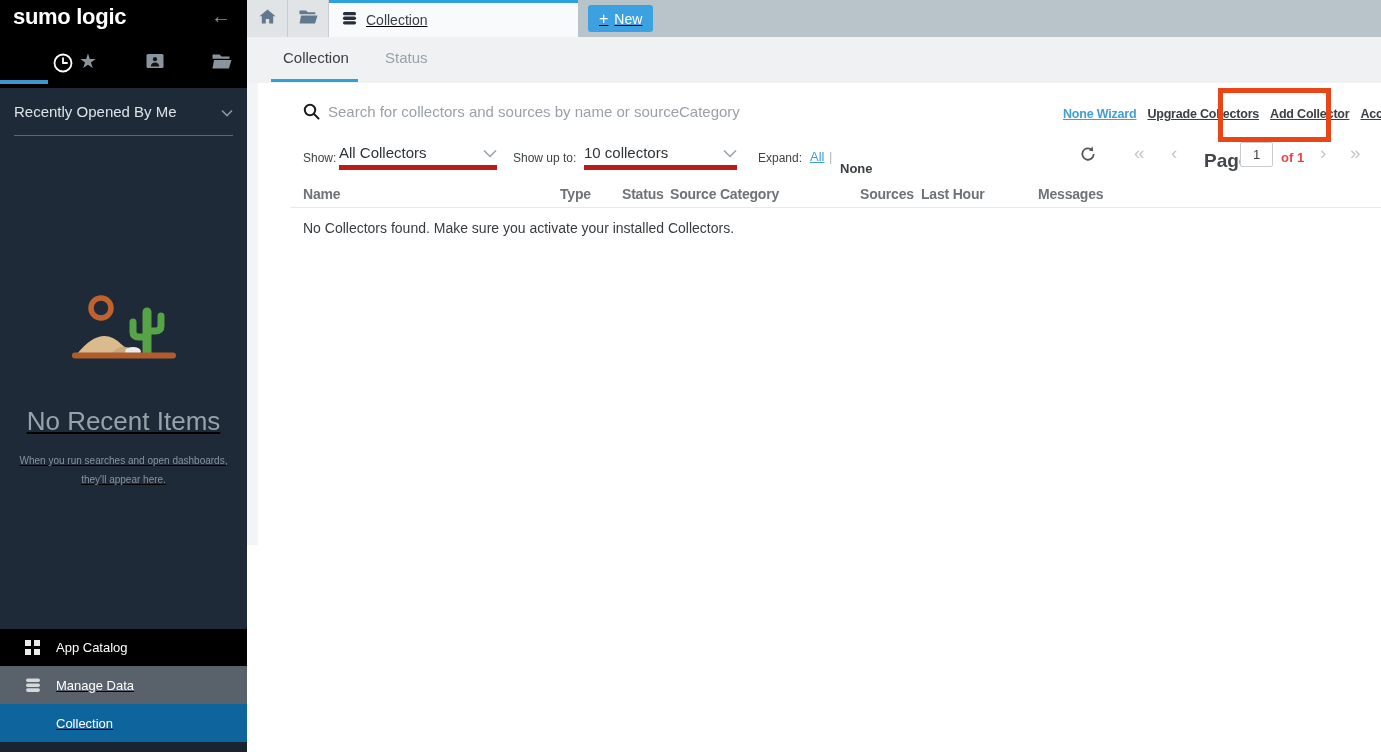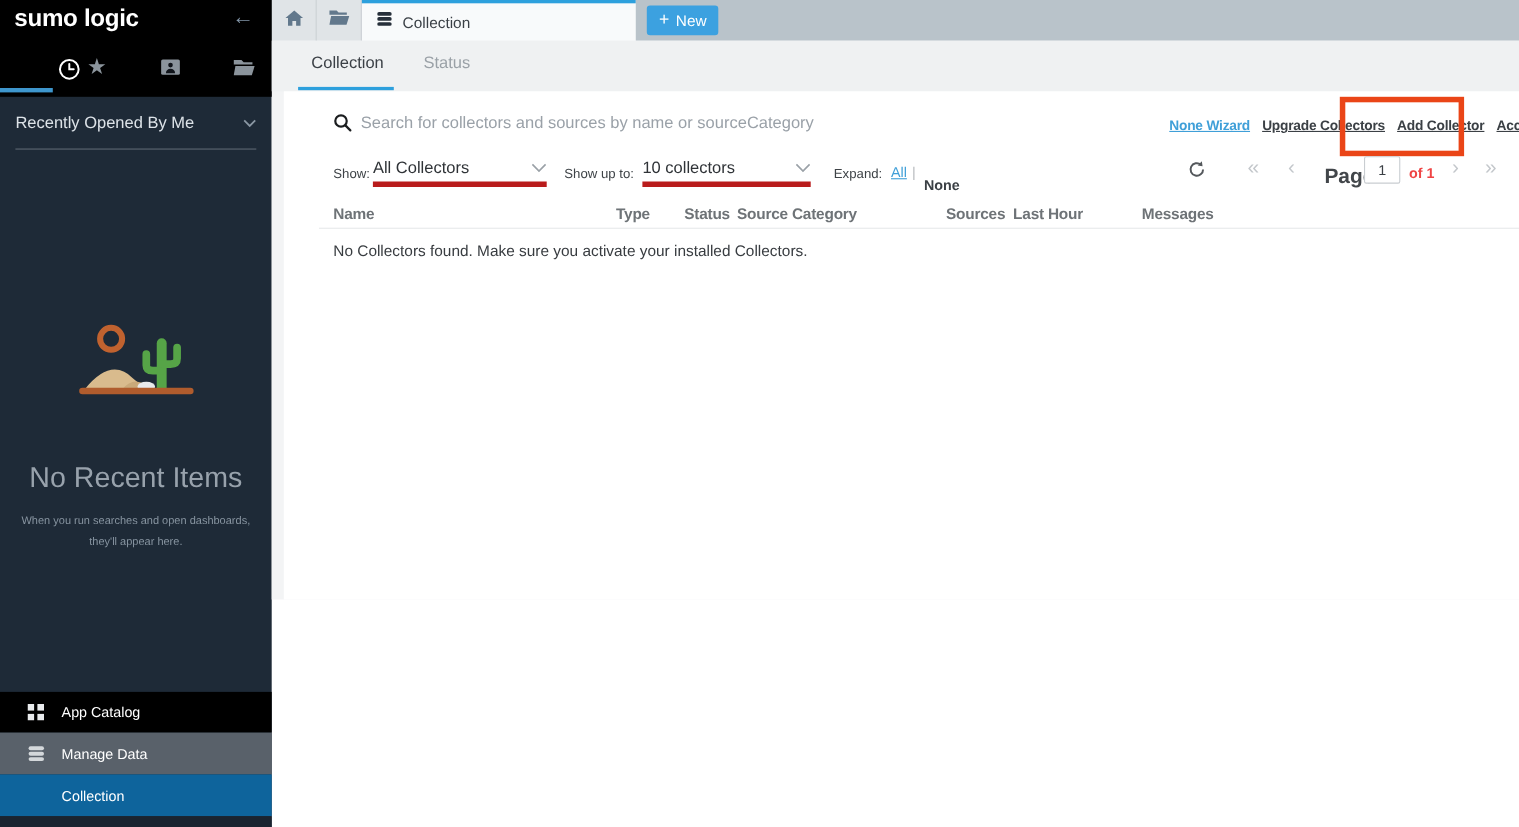--- a/index.html
+++ b/index.html
@@ -1,38 +1,38 @@
 <!DOCTYPE html>
 <html><head>
 <meta charset="utf-8">
 <style>
   * { margin:0; padding:0; box-sizing:border-box; }
   html,body { width:1381px; height:752px; overflow:hidden; background:#fff;
               font-family:"Liberation Sans", sans-serif; }
-  .stage { position:relative; width:1381px; height:545px; display:flex; }
+  .stage { position:relative; width:1381px; height:545px; display:flex;text-decoration:underline; }
 
   
   .sidebar { width:247px; height:752px; background:#1e2a37; display:flex; flex-direction:column; flex:0 0 247px; }
   .sb-header { position:relative; height:88px; background:#000; flex:0 0 88px; }
   .sb-logo { position:absolute; left:13px; top:4px; color:#fff; font-size:22px; font-weight:bold; letter-spacing:-0.3px; }
   .sb-collapse { position:absolute; right:16px; top:5px; color:#8295a8; font-size:20px; cursor:pointer; }
   .sb-icons { position:absolute; left:0; top:48px; width:247px; height:36px; }
   .sb-ic { position:absolute; top:4px; }
   .sb-ic.clock  { left:52px; }
   .sb-ic.star   { left:79px; top:0; color:#8b949c; font-size:20px; line-height:26px;}
   .sb-ic.badge  { left:146px; top:5px;}
   .sb-ic.folder { left:212px; top:6px;}
   .sb-activebar { position:absolute; left:0; bottom:0; width:48px; height:4px; background:#3e96cc; }
   .sb-recent { position:relative; height:50px; flex:0 0 50px; }
   .sb-recent-inner { position:absolute; left:14px; right:14px; top:0; height:48px;
                      border-bottom:1px solid #5d6772; display:flex; align-items:center; justify-content:space-between; }
   .sb-recent-label { color:#dde3e8; font-size:15px; }
   .sb-empty { flex:1; display:flex; flex-direction:column; align-items:center; }
   .sb-illustration { margin-top:152px; }
-  .sb-empty-title { margin-top:46px; color:#98a2ac; font-size:26px; font-weight:400; }
+  .sb-empty-title { margin-top:34px; color:#98a2ac; font-size:26px; font-weight:400; }
   .sb-empty-caption { margin-top:14px; width:214px; text-align:center; color:#8794a0; font-size:10px; line-height:19px; }
   .sb-menu { flex:0 0 auto; }
   .sb-item { height:38px; display:flex; align-items:center; padding-left:25px; cursor:pointer; }
   .sb-item .mi { width:16px; margin-right:15px; display:flex; }
   .sb-item-label { color:#fff; font-size:13px; }
   .sb-item.appcatalog { background:#000; height:37px; }
   .sb-item.managedata { background:#59616a; }
   .sb-item.collection { background:#0e649c; padding-left:56px; }
   .sb-filler { height:10px; background:#1a2430; }
 

